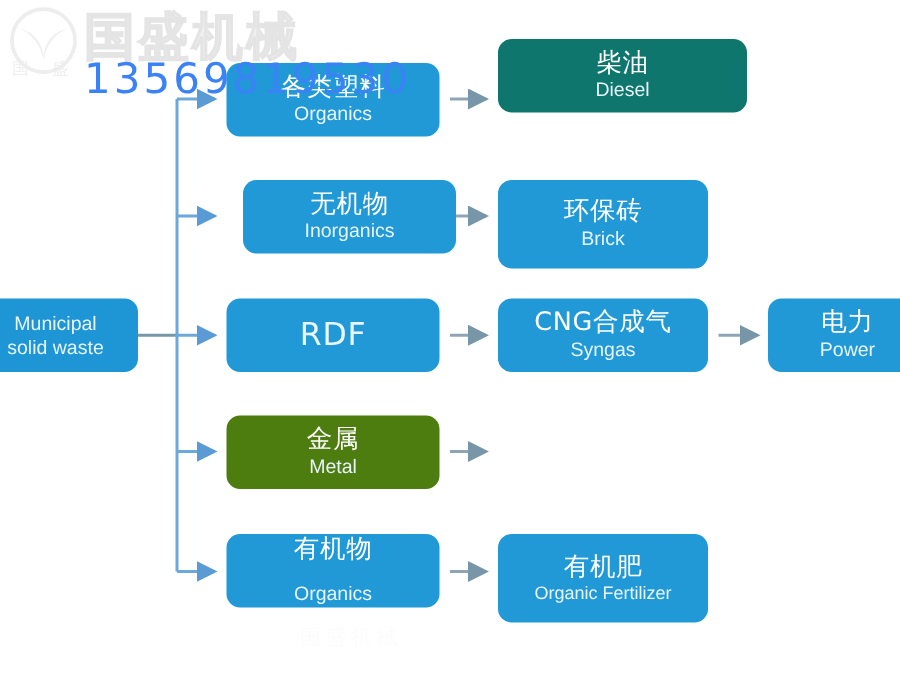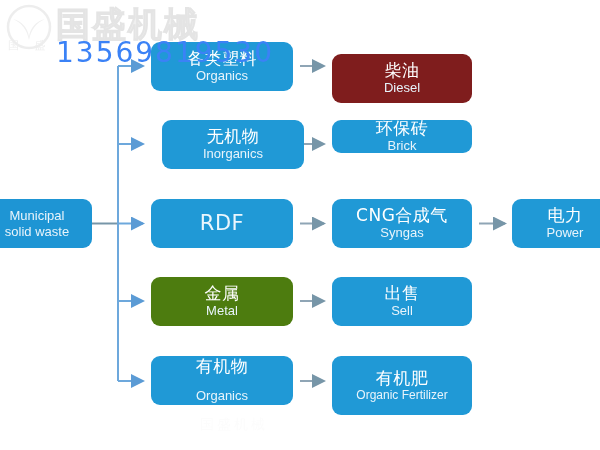--- a/index.html
+++ b/index.html
@@ -186,53 +186,49 @@
 
   <div class="node" style="left:-18px; top:199px; width:110px; height:49px; background:#1E95D4;">
     <span class="en">Municipal</span>
     <span class="en">solid waste</span>
   </div>
 
   <div class="node" style="left:151px; top:42px; width:142px; height:49px; background:#2099D6;">
     <span class="cn">各类塑料</span>
     <span class="en">Organics</span>
   </div>
-  <div class="node" style="left:332px; top:54px; width:140px; height:49px; background:#7f1d1d;">
+  <div class="node" style="left:332px; top:26px; width:166px; height:49px; background:#0f766e;">
     <span class="cn">柴油</span>
     <span class="en">Diesel</span>
   </div>
 
   <div class="node" style="left:151px; top:120px; width:142px; height:49px; background:#2099D6;margin-left:11px;">
     <span class="cn">无机物</span>
     <span class="en">Inorganics</span>
   </div>
-  <div class="node" style="left:332px; top:120px; width:140px; height:33px; background:#2099D6;">
+  <div class="node" style="left:332px; top:120px; width:140px; height:59px; background:#2099D6;">
     <span class="cn">环保砖</span>
     <span class="en">Brick</span>
   </div>
 
   <div class="node plain" style="left:151px; top:199px; width:142px; height:49px; background:#2099D6;">
     <span class="cn">RDF</span>
   </div>
   <div class="node" style="left:332px; top:199px; width:140px; height:49px; background:#2099D6;">
     <span class="cn">CNG合成气</span>
     <span class="en">Syngas</span>
   </div>
   <div class="node" style="left:512px; top:199px; width:106px; height:49px; background:#2099D6;">
     <span class="cn">电力</span>
     <span class="en">Power</span>
   </div>
 
   <div class="node" style="left:151px; top:277px; width:142px; height:49px; background:#4d7c0f;">
     <span class="cn">金属</span>
     <span class="en">Metal</span>
-  </div>
-  <div class="node" style="left:332px; top:277px; width:140px; height:49px; background:#2099D6;">
-    <span class="cn">出售</span>
-    <span class="en">Sell</span>
   </div>
 
   <div class="node" style="left:151px; top:356px; width:142px; height:49px; background:#2099D6;gap:12px;">
     <span class="cn">有机物</span>
     <span class="en">Organics</span>
   </div>
   <div class="node wide-en" style="left:332px; top:356px; width:140px; height:59px; background:#2099D6;">
     <span class="cn">有机肥</span>
     <span class="en">Organic Fertilizer</span>
   </div>

